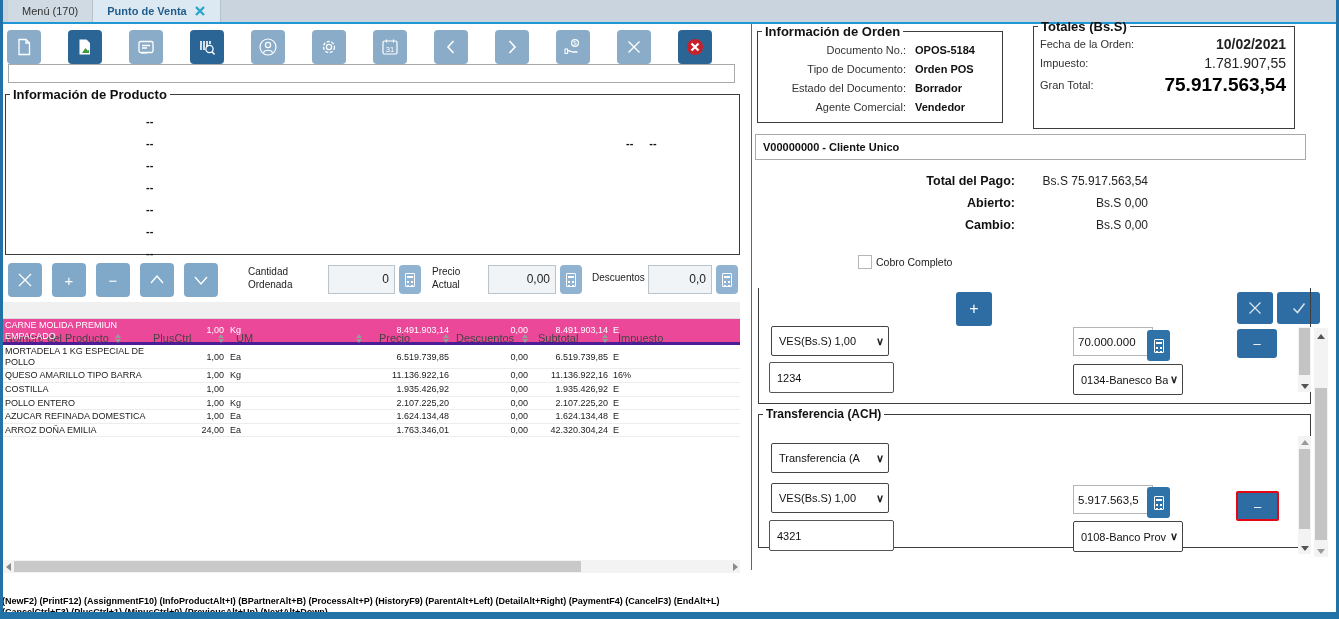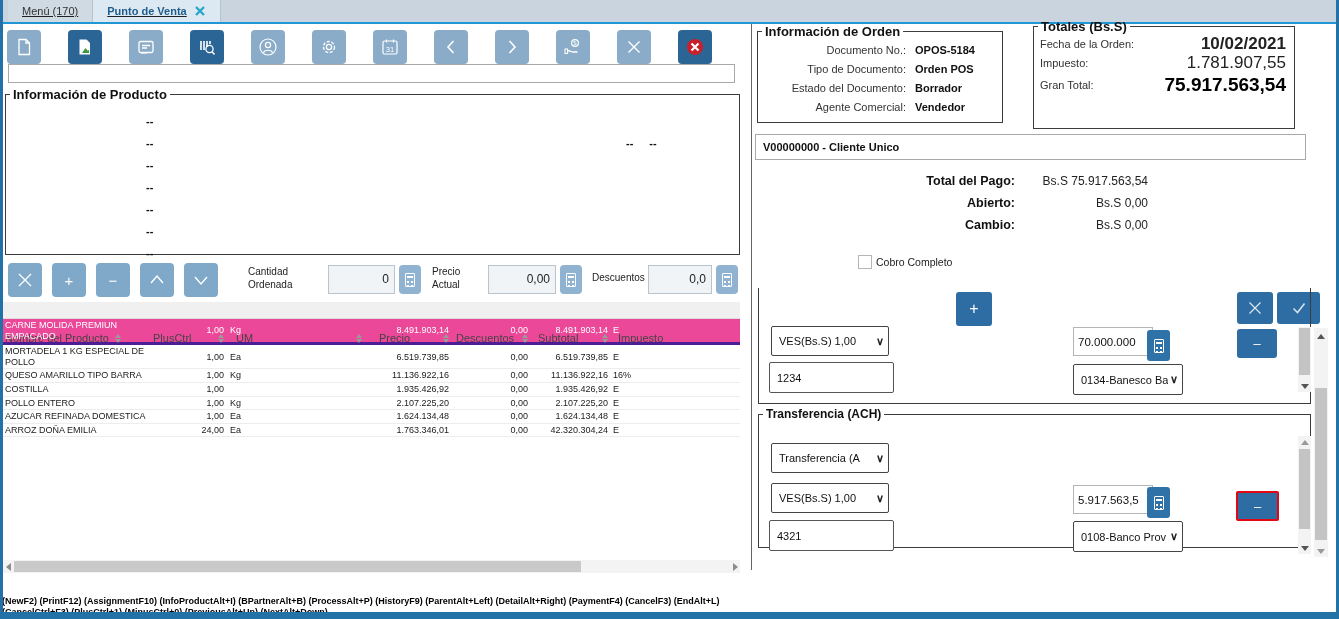--- a/index.html
+++ b/index.html
@@ -7,21 +7,21 @@
   body {
     position:relative; background:#fff; overflow:hidden;
     font-family:"Liberation Sans", sans-serif; color:#222;
   }
   .edge { position:absolute; background:#2272a7; z-index:50; }
   .edge-left { left:0; top:0; width:3px; height:619px; }
   .edge-right { right:0; top:0; width:3px; height:619px; }
   .edge-bottom { left:0; bottom:0; width:1339px; height:7px; }
 
   
-  .tabbar { position:absolute; left:3px; top:0; right:3px; height:22px; background:#c9d4de; display:flex; align-items:stretch; padding-left:5px;text-decoration:underline; }
+  .tabbar { position:absolute; left:3px; top:0; right:3px; height:22px; background:#c9d4de; display:flex; align-items:stretch; padding-left:5px; }
   .tabbar::after { content:""; position:absolute; left:0; right:0; top:22px; height:2px; background:#2196d4; }
   .tab { display:flex; align-items:center; gap:7px; padding:0 14px; font-size:11px; color:#333; background:#cfdae3; border-right:1px solid #b6c3cd; cursor:default; }
   .tab.active { background:#dde9f2; color:#1f5c8b; font-weight:bold; }
   .tab-close svg { display:block; }
 
   
   .toolbar { position:absolute; left:7px; top:30px; display:flex; gap:27px; }
   .tbtn { width:34px; height:34px; border-radius:4px; background:#8aacc8; display:flex; align-items:center; justify-content:center; }
   .tbtn.dark { background:#2b6595; }
   .tbtn svg { display:block; }
@@ -77,21 +77,21 @@
 
   .fs-order { left:757px; top:24px; width:246px; height:99px; }
   .fs-order .rows { margin-top:1px; }
   .kvrow { display:flex; align-items:center; height:19px; }
   .kvrow .k { width:148px; text-align:right; font-size:11px; color:#333; }
   .kvrow .v { margin-left:9px; font-size:11px; font-weight:bold; color:#111; }
 
   .fs-totals { left:1033px; top:19px; width:262px; height:110px; }
   .trow2 { display:flex; justify-content:space-between; align-items:center; height:19px; padding:0 8px 0 6px; }
   .trow2 .k { font-size:11px; color:#333; }
-  .trow2 .v { font-size:17px; color:#222; }
+  .trow2 .v { font-size:14px; color:#222; }
   .trow2 .v.bold { font-weight:bold; }
   .trow2.grand { height:26px; }
   .trow2.grand .k { font-size:11px; }
   .trow2.grand .v { font-size:19px; font-weight:bold; color:#000; }
 
   .customer { position:absolute; left:755px; top:134px; width:551px; height:26px; border:1px solid #a9a9a9; font-size:11px; font-weight:bold; color:#111; padding:6px 0 0 7px; background:#fff; }
 
   .paysum { position:absolute; left:755px; top:170px; width:393px; }
   .psrow { display:flex; height:22px; align-items:center; }
   .psrow .k { width:260px; text-align:right; font-size:12.5px; font-weight:bold; color:#111; }

